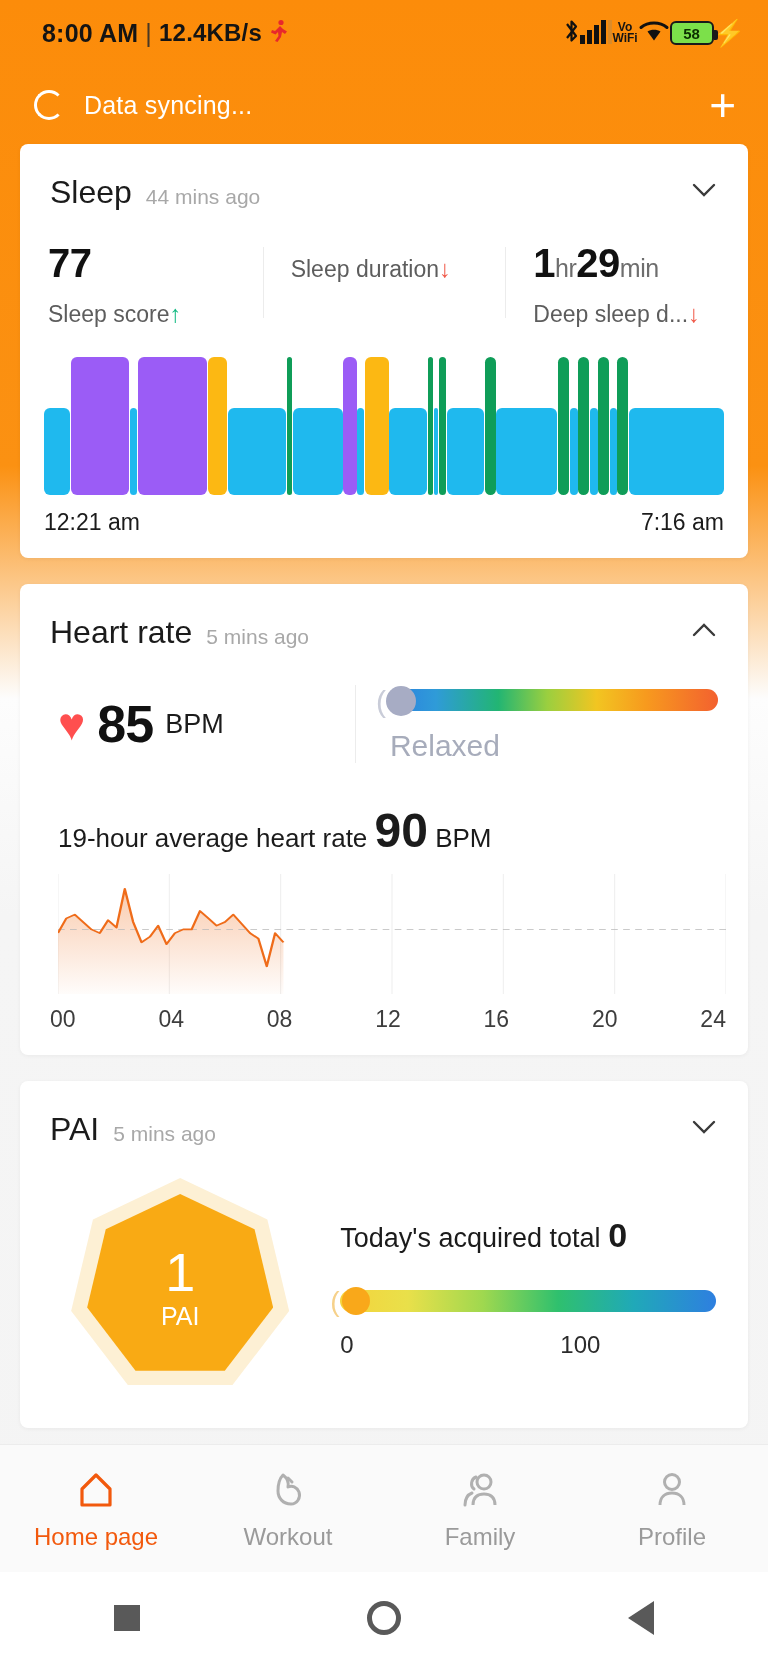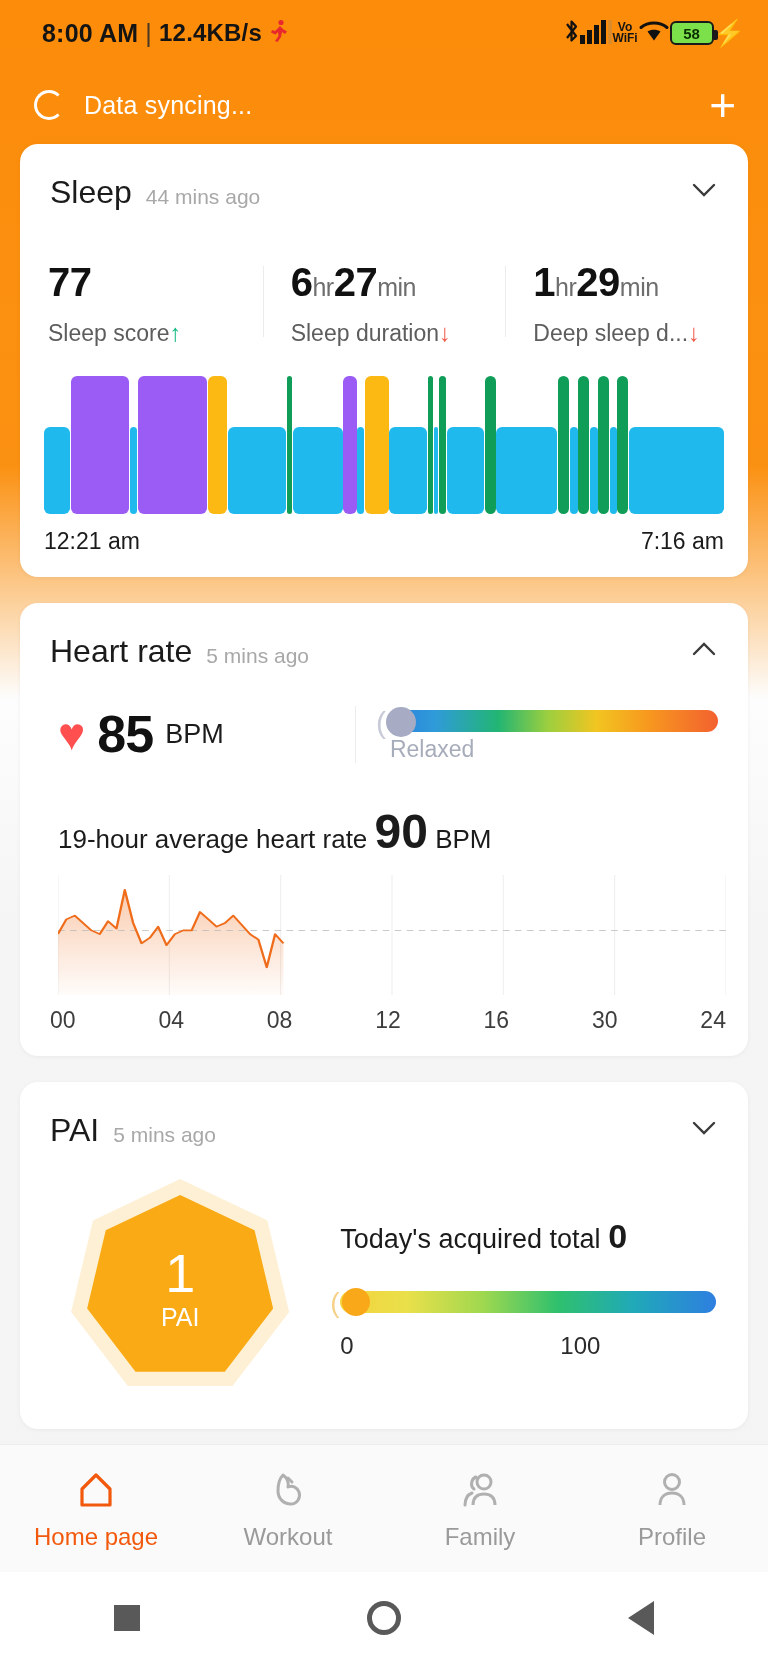--- a/index.html
+++ b/index.html
@@ -48,36 +48,36 @@
   .spinner {
     width: 30px; height: 30px; border: 3.5px solid transparent;
     border-left-color:#fff; border-top-color:#fff; border-bottom-color:#fff;
     border-radius:50%;
   }
   .sync-text { font-size: 25px; letter-spacing:.2px; }
   .plus { font-size: 46px; line-height: 46px; font-weight: 300; cursor:pointer; }
 
   
   .card {
-    background:#fff; border-radius: 18px; margin: 0 20px 26px 20px;
+    background:#fff; border-radius: 8px; margin: 0 20px 26px 20px;
     padding: 0 0 22px 0; box-shadow: 0 1px 4px rgba(0,0,0,.05);
   }
   .card-head {
     display:flex; align-items:center; padding: 30px 30px 0 30px; position:relative;
   }
   .card-title { font-size: 32px; color:#1b1b1b; }
   .card-time { font-size: 21px; color:#a8a8a8; margin-left: 14px; padding-top:9px;text-align:center; }
   .chev {
     position:absolute; right: 30px; top: 32px; width: 28px; height: 28px;
   }
   .chev svg { width:100%; height:100%; }
 
   
   .stats { display:flex; padding: 30px 0 0 0; }
-  .stat { flex:1; padding: 0 0 0 28px; position:relative;margin-top:19px; }
+  .stat { flex:1; padding: 0 0 0 28px; position:relative; }
   .stat + .stat::before {
     content:""; position:absolute; left:0; top: 6px; bottom: 10px; width:1px; background:#ececec;
   }
   .stat-val { font-size: 40px; color:#111; font-weight: bold; letter-spacing:-.5px; white-space:nowrap; }
   .stat-val .u { font-size: 25px; color:#6e6e6e; font-weight: normal; }
   .stat-lbl { margin-top: 14px; font-size: 23px; color:#5d5d5d; white-space:nowrap; }
   .arr-up { color:#10b981; font-size:24px; }
   .arr-dn { color:#f05a4a; font-size:24px; }
 
   
@@ -104,21 +104,21 @@
     width: 100%; height: 22px; border-radius: 11px;
     background: linear-gradient(90deg,#2b7fe0 0%, #2f9bd8 14%, #22b573 33%, #9bcf3f 48%, #f2c521 63%, #f79a1e 78%, #f3612f 100%);
   }
   .hr-knob {
     position:absolute; left: -4px; top: 1px; width: 30px; height: 30px;
     background:#a7acc4; border-radius:50%;
   }
   .hr-knob-arc {
     position:absolute; left:-14px; top:0px; font-size:30px; color:#c9ccd8;
   }
-  .hr-state { font-size: 23px; color:#a7acbb; }
+  .hr-state { margin-top: 14px; font-size: 30px; color:#a7acbb; }
 
   .hr-avg { padding: 40px 0 0 38px; font-size: 26px; color:#1b1b1b; }
   .hr-avg b { font-size: 48px; }
   .hr-avg .bpm { font-size: 26px; }
 
   .hr-graph { position:relative; height: 120px; margin: 16px 22px 0 38px; }
   .hr-graph svg { width:100%; height:100%; display:block; }
   .hr-axis {
     display:flex; justify-content:space-between; margin: 12px 22px 0 30px;
     font-size: 23px; color:#3d3d3d;
@@ -246,23 +246,20 @@
     </div>
 
     <div class="stats">
       <div class="stat">
         <div class="stat-val">77</div>
         <div class="stat-lbl">
           <span>Sleep score</span><span class="arr-up">↑</span>
         </div>
       </div>
       <div class="stat">
-        <div class="stat-val">
-          <span>6</span><span class="u">hr</span><span>27</span><span class="u">min</span>
-        </div>
         <div class="stat-lbl">
           <span>Sleep duration</span><span class="arr-dn">↓</span>
         </div>
       </div>
       <div class="stat">
         <div class="stat-val">
           <span>1</span><span class="u">hr</span><span>29</span><span class="u">min</span>
         </div>
         <div class="stat-lbl">
           <span>Deep sleep d...</span><span class="arr-dn">↓</span>
@@ -358,21 +355,21 @@
           <path d="M0.0 128.0 L12.5 96.0 L25.0 88.0 L37.5 104.0 L50.0 120.0 L62.5 128.0 L75.0 100.0 L87.5 116.0 L100.0 32.0 L112.5 104.0 L125.0 148.0 L137.5 136.0 L150.0 112.0 L162.5 152.0 L175.0 128.0 L187.5 120.0 L200.0 120.0 L212.5 80.0 L225.0 96.0 L237.5 112.0 L250.0 104.0 L262.5 88.0 L275.0 108.0 L287.5 128.0 L300.0 140.0 L312.5 200.0 L325.0 128.0 L337.5 148.0" fill="none" stroke="#ef6c1a" stroke-width="3.5" stroke-linejoin="round"></path>
         </svg>
       </div>
 
     <div class="hr-axis" id="hr-axis">
         <span>00</span>
         <span>04</span>
         <span>08</span>
         <span>12</span>
         <span>16</span>
-        <span>30</span>
+        <span>20</span>
         <span>24</span>
       </div>
   </div>
 
   <div class="card">
     <div class="card-head">
       <span class="card-title">PAI</span>
       <span class="card-time">5 mins ago</span>
       <span class="chev">
         <svg viewBox="0 0 28 28">

